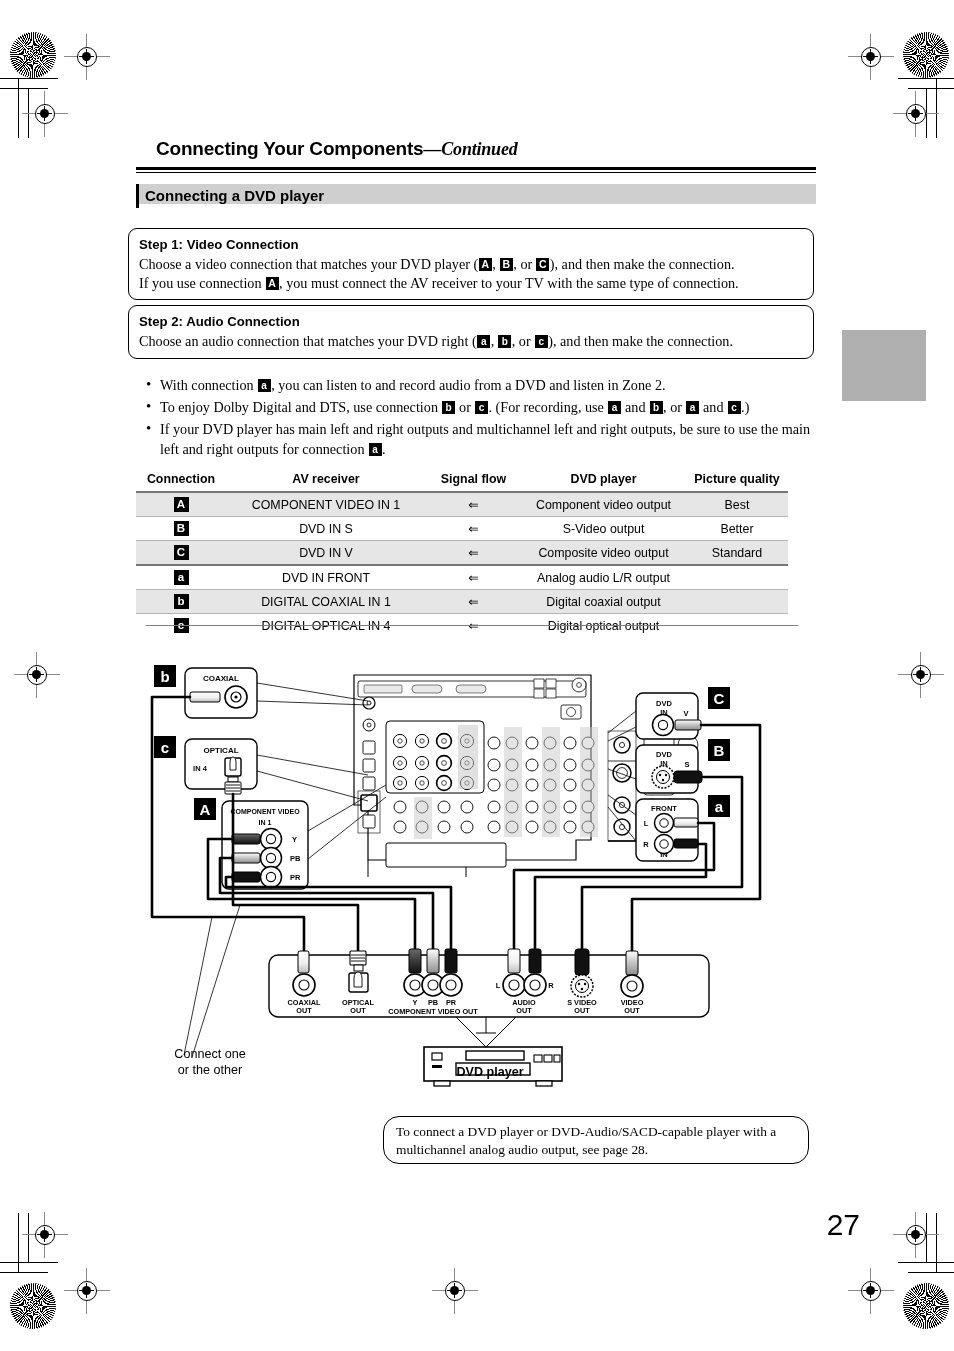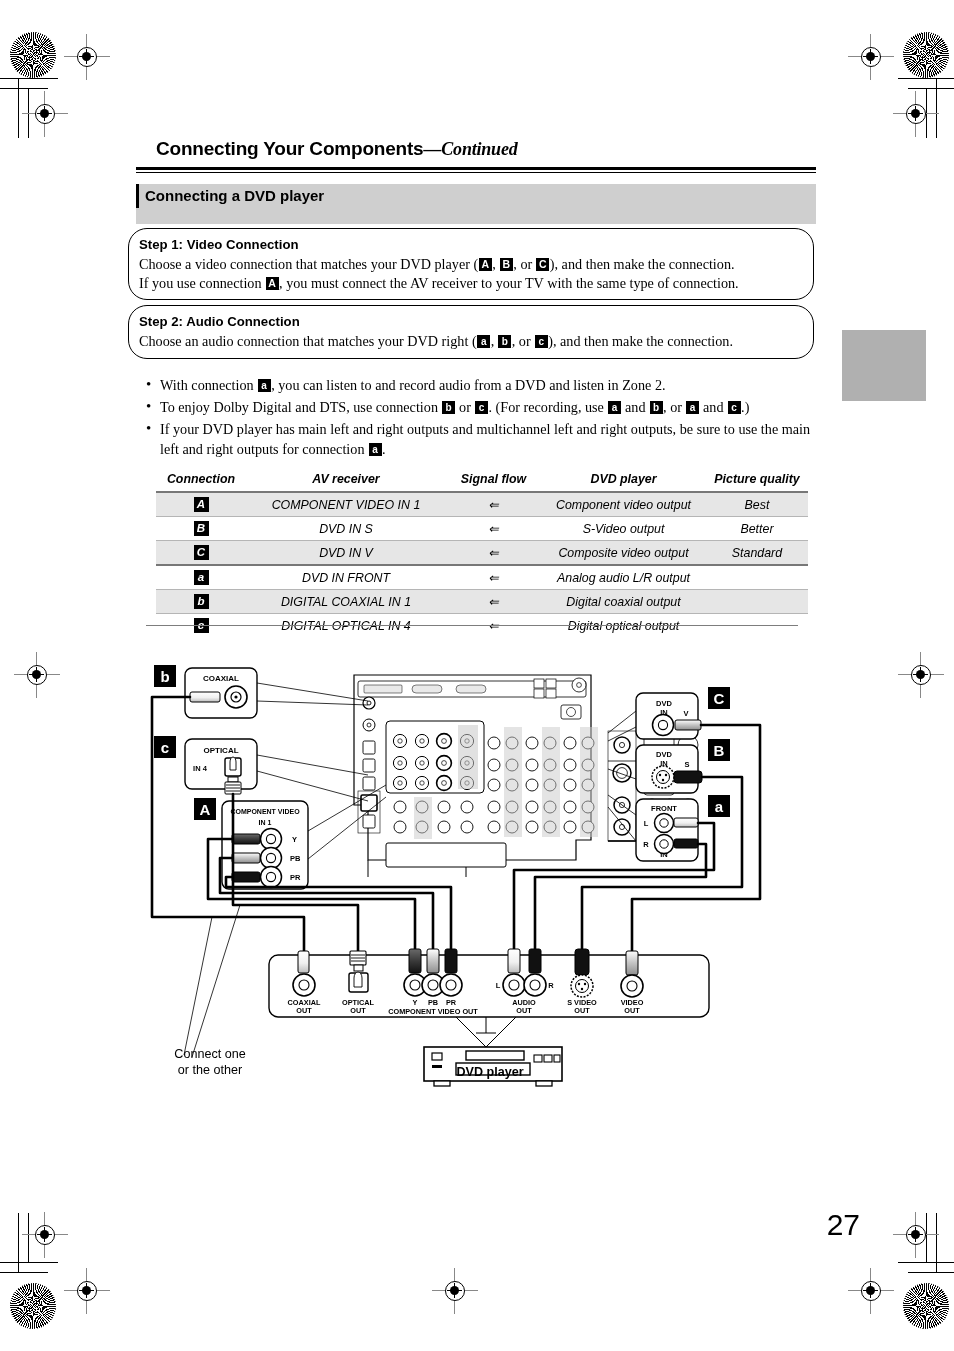--- a/index.html
+++ b/index.html
@@ -26,46 +26,46 @@
   
   .page{position:absolute;left:0;top:0;width:954px;height:1351px;}
 
   .chapter-title{position:absolute;left:136px;top:138px;width:680px;
      font-family:"Liberation Sans",sans-serif;font-weight:bold;font-size:19px;
      letter-spacing:-.2px;white-space:nowrap;margin-left:20px;}
   .chapter-title .cont{font-family:"Liberation Serif",serif;font-weight:bold;font-style:italic;font-size:18px;}
   .rule1{position:absolute;left:136px;top:167px;width:680px;height:2.5px;background:#000;}
   .rule2{position:absolute;left:136px;top:172px;width:680px;height:1.2px;background:#000;}
 
-  .section-bar{position:absolute;left:136px;top:184px;width:680px;height:40px;background:#cfcfcf;}
+  .section-bar{position:absolute;left:136px;top:184px;width:680px;height:20px;background:#cfcfcf;}
   .section-bar .bar-left{position:absolute;left:0;top:0;width:3px;height:24px;background:#000;}
   .section-bar span{position:absolute;left:9px;top:3px;
      font-family:"Liberation Sans",sans-serif;font-weight:bold;font-size:15px;}
 
-  .stepbox{position:absolute;left:128px;border:1.6px solid #000;border-radius:19px;background:#fff;}
+  .stepbox{position:absolute;left:128px;border:1.6px solid #000;border-radius:9px;background:#fff;}
   .stepbox .t{font-family:"Liberation Sans",sans-serif;font-weight:bold;font-size:13.2px;
      margin:8px 0 3px 10px;}
   .stepbox p{margin:0 10px 0 10px;font-size:14.2px;line-height:19px;}
   #step1{top:228px;width:684px;height:70px;}
   #step2{top:305px;width:684px;height:52px;}
 
   ul.bullets{position:absolute;left:142px;top:376px;width:672px;margin:0;padding:0;list-style:none;}
   ul.bullets li{font-size:14.2px;line-height:19.5px;margin-bottom:2.5px;padding-left:18px;position:relative;}
   ul.bullets li::before{content:"•";position:absolute;left:4px;top:-1px;font-size:15px;}
 
   
   .bdg{display:inline-block;background:#000;color:#fff;
       font-family:"Liberation Sans",sans-serif;font-weight:bold;
       width:13px;height:13px;line-height:13px;text-align:center;font-size:10.5px;
       vertical-align:1px;margin:0 .5px;}
   .bdg.lc{font-size:10px;}
 
   
-  table.conn{position:absolute;left:156px;top:470px;width:652px;border-collapse:collapse;
-     font-family:"Liberation Sans",sans-serif;font-style:italic;}
+  table.conn{position:absolute;left:136px;top:470px;width:652px;border-collapse:collapse;
+     font-family:"Liberation Sans",sans-serif;}
   table.conn th{font-size:12.4px;font-weight:bold;padding:2px 0 5px;text-align:center;}
   table.conn td{font-size:12.4px;padding:4px 0;text-align:center;}
   table.conn tr.shade td{background:#e6e6e6;}
   .thick-top td{border-top:2.2px solid #777;}
   .thick-mid td{border-top:2.2px solid #777;}
   .thin td{border-top:1px solid #b5b5b5;}
   .last-rule{position:absolute;left:146px;top:625px;width:652px;height:1.4px;background:#7d7d7d;}
   .tbadge{display:inline-block;background:#000;color:#fff;
       font-family:"Liberation Sans",sans-serif;font-weight:bold;
       width:15px;height:15px;line-height:15px;text-align:center;font-size:11.5px;}
@@ -651,15 +651,18 @@
     </g>
   </svg>
 
   <div class="connect-note">
     <div>Connect one</div>
     <div>or the other</div>
   </div>
 
   <div class="dvdlabel">DVD player</div>
 
+  <div class="notebox">
+    <p>To connect a DVD player or DVD-Audio/SACD-capable player with a multichannel analog audio output, see page 28.</p>
+  </div>
 
   <div class="pageno">27</div>
 </div>
 
 </body></html>

